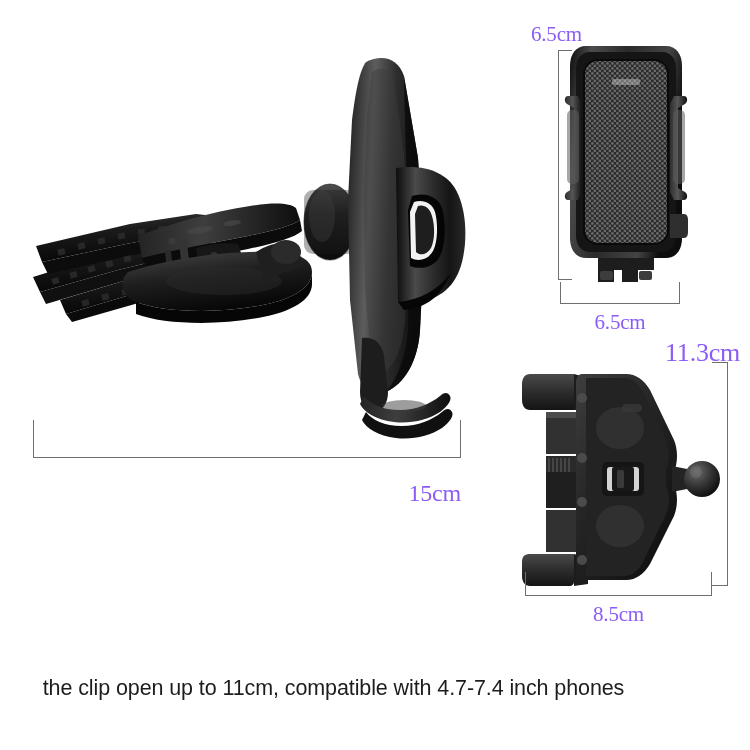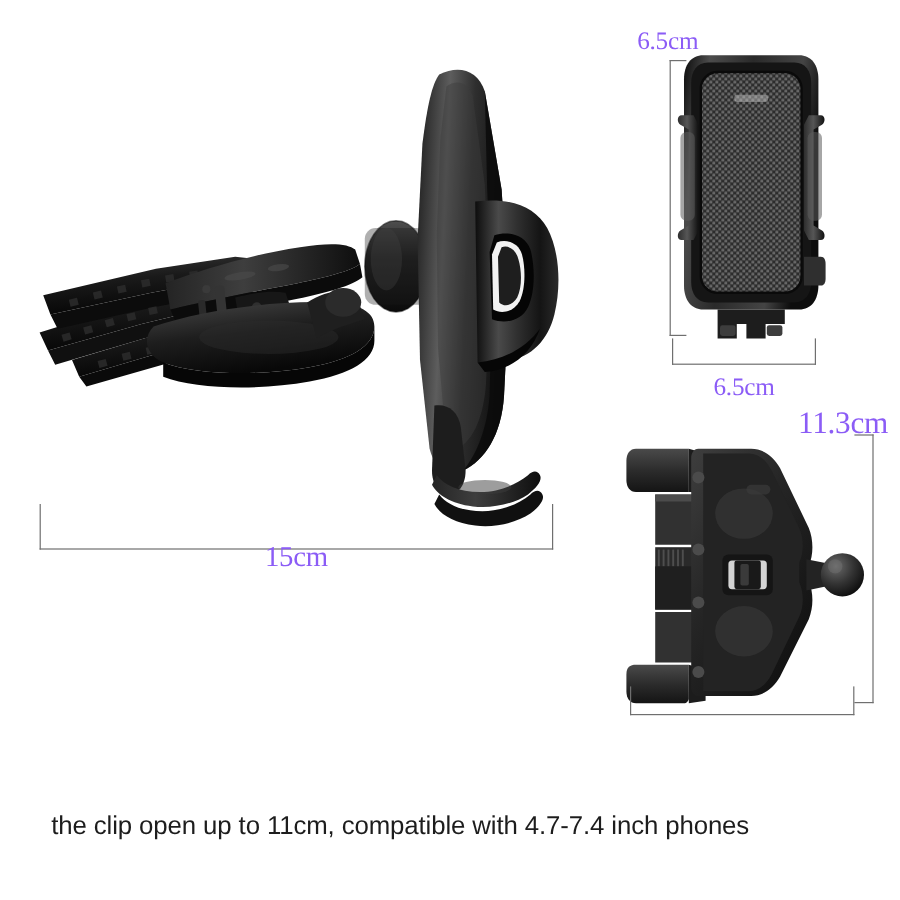--- a/index.html
+++ b/index.html
@@ -343,28 +343,29 @@
 
       <g>
         <path d="M156,100 L176,104 L176,122 L156,126 Z" fill="#232323"></path>
         <circle cx="186" cy="113" r="18" fill="url(#bBall)"></circle>
         <circle cx="180" cy="106" r="6" fill="#7a7a7a" opacity="0.35"></circle>
       </g>
     </svg>
   </div>
 
   <div class="bracket br-h" style="left:33px; top:420px; width:428px; height:38px;"></div>
-  <div class="dim-label" style="left:33px; top:452px; width:428px; text-align:center; font-size:24px;">15cm</div>
+  <div class="dim-label" style="left:33px; top:480px; width:428px; text-align:right; font-size:24px;">15cm</div>
 
   <div class="bracket br-v" style="left:558px; top:50px; width:14px; height:230px;"></div>
   <div class="dim-label" style="left:531px; top:22px; font-size:21px;">6.5cm</div>
 
   <div class="bracket br-h" style="left:560px; top:282px; width:120px; height:22px;"></div>
   <div class="dim-label" style="left:560px; top:310px; width:120px; text-align:center; font-size:21px;">6.5cm</div>
 
   <div class="bracket br-v-right" style="left:712px; top:362px; width:16px; height:224px;"></div>
   <div class="dim-label" style="left:665px; top:338px; font-size:26px;">11.3cm</div>
 
   <div class="bracket br-h" style="left:525px; top:572px; width:187px; height:24px;"></div>
+  <div class="dim-label" style="left:525px; top:602px; width:187px; text-align:center; font-size:21px;">8.5cm</div>
 
   <div class="caption">the clip open up to 11cm, compatible with 4.7-7.4 inch phones</div>
 
 </div>
 
 </body></html>

